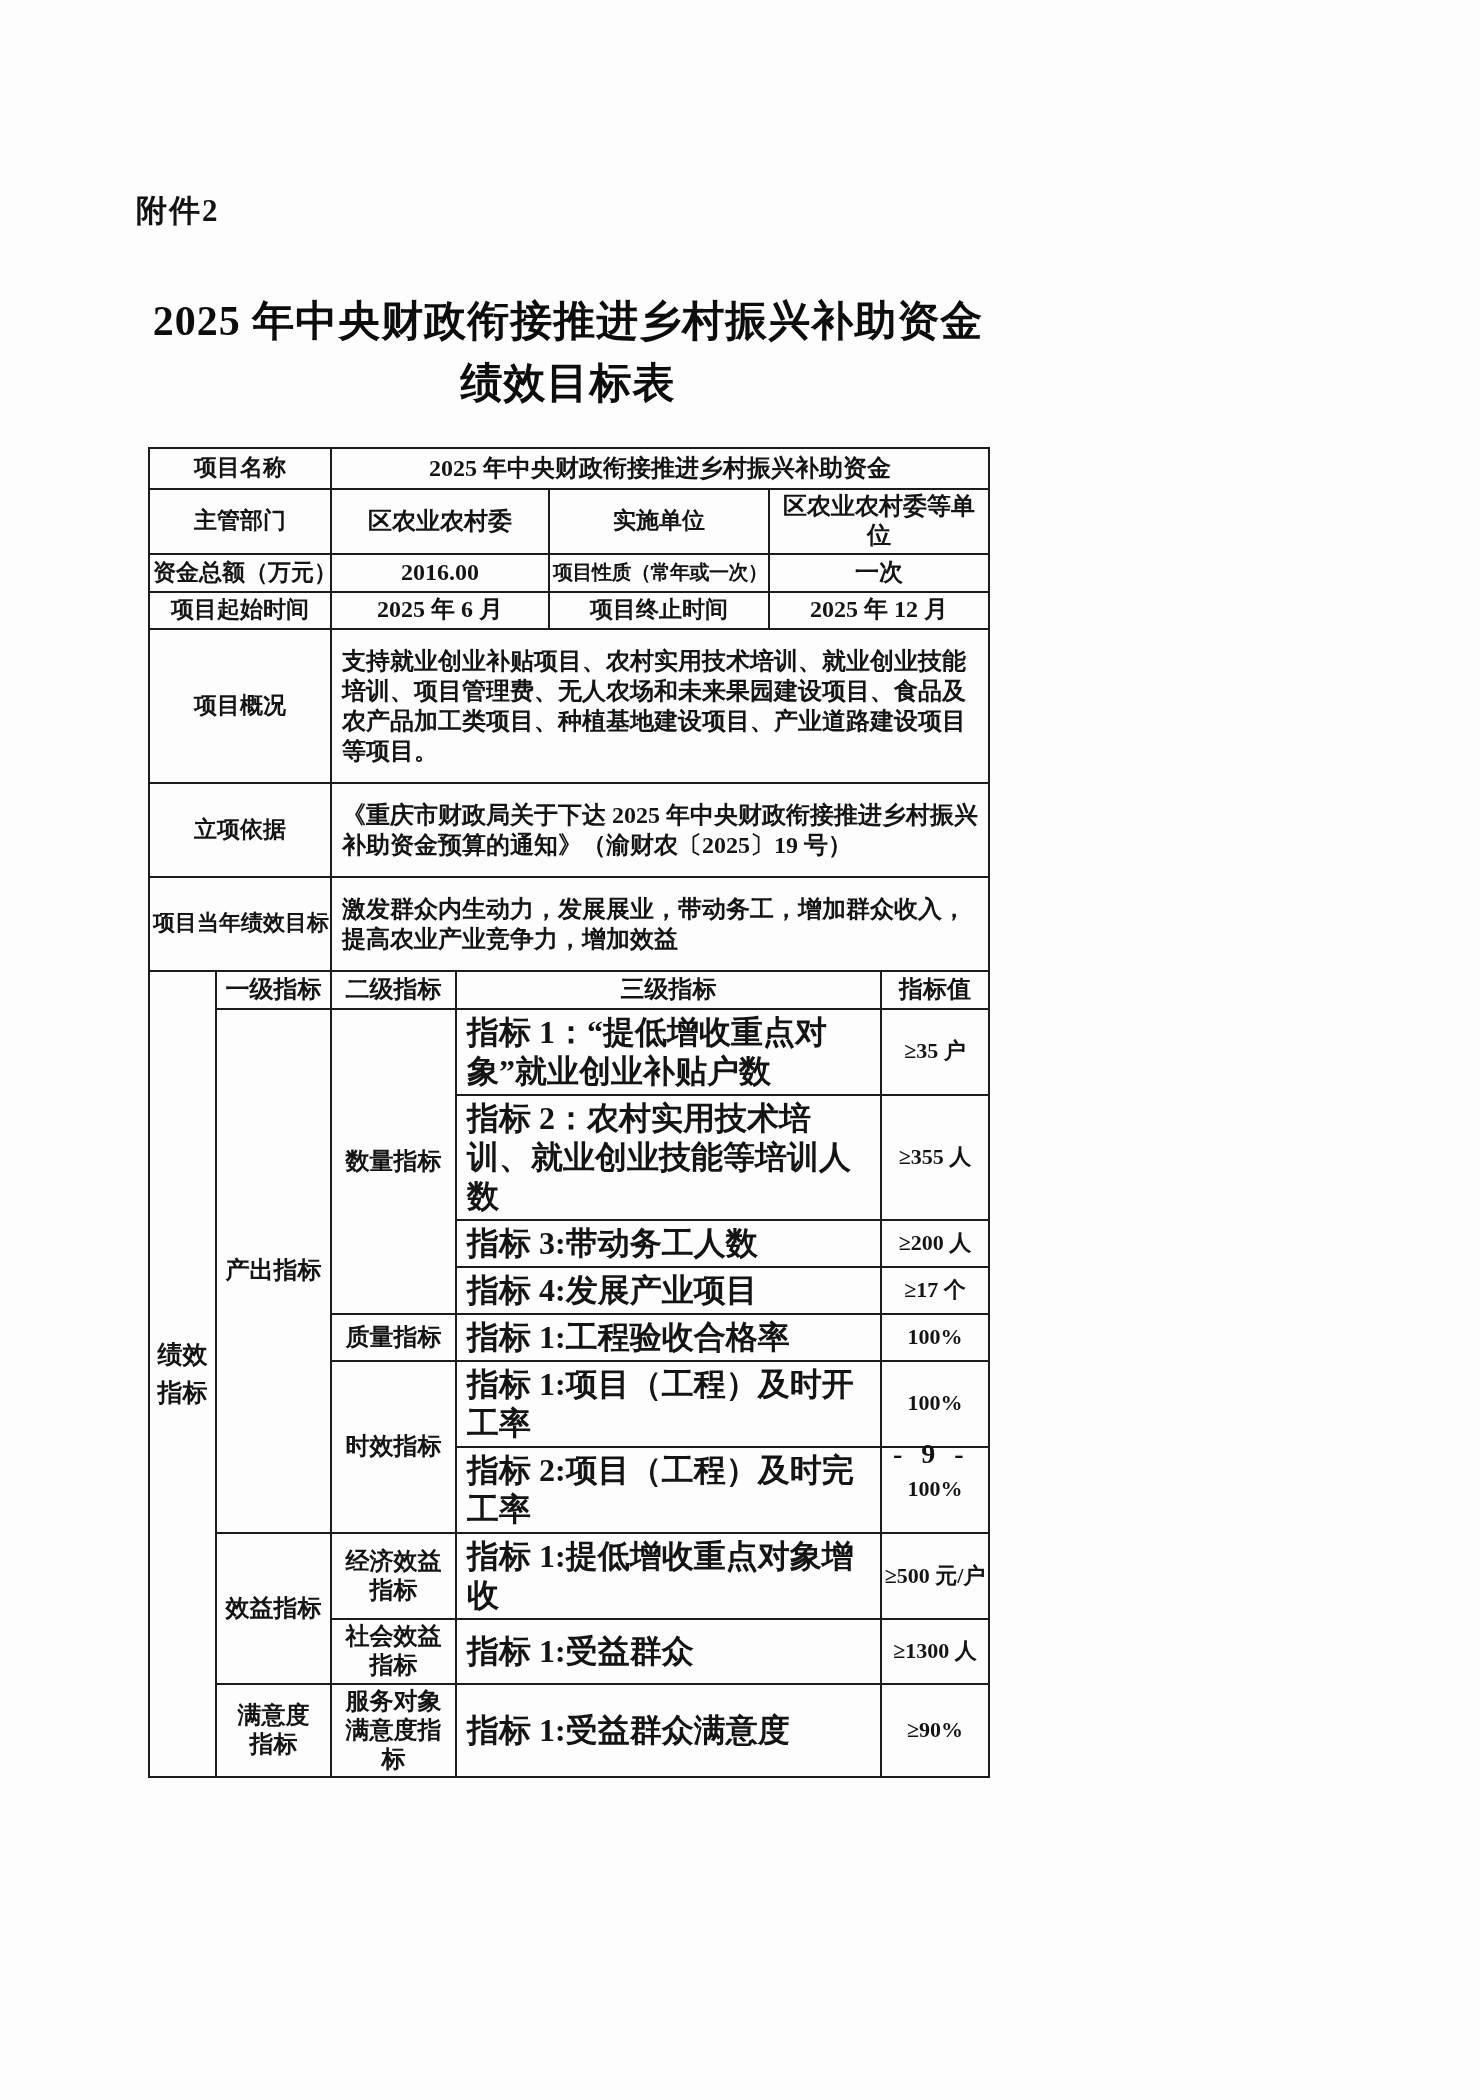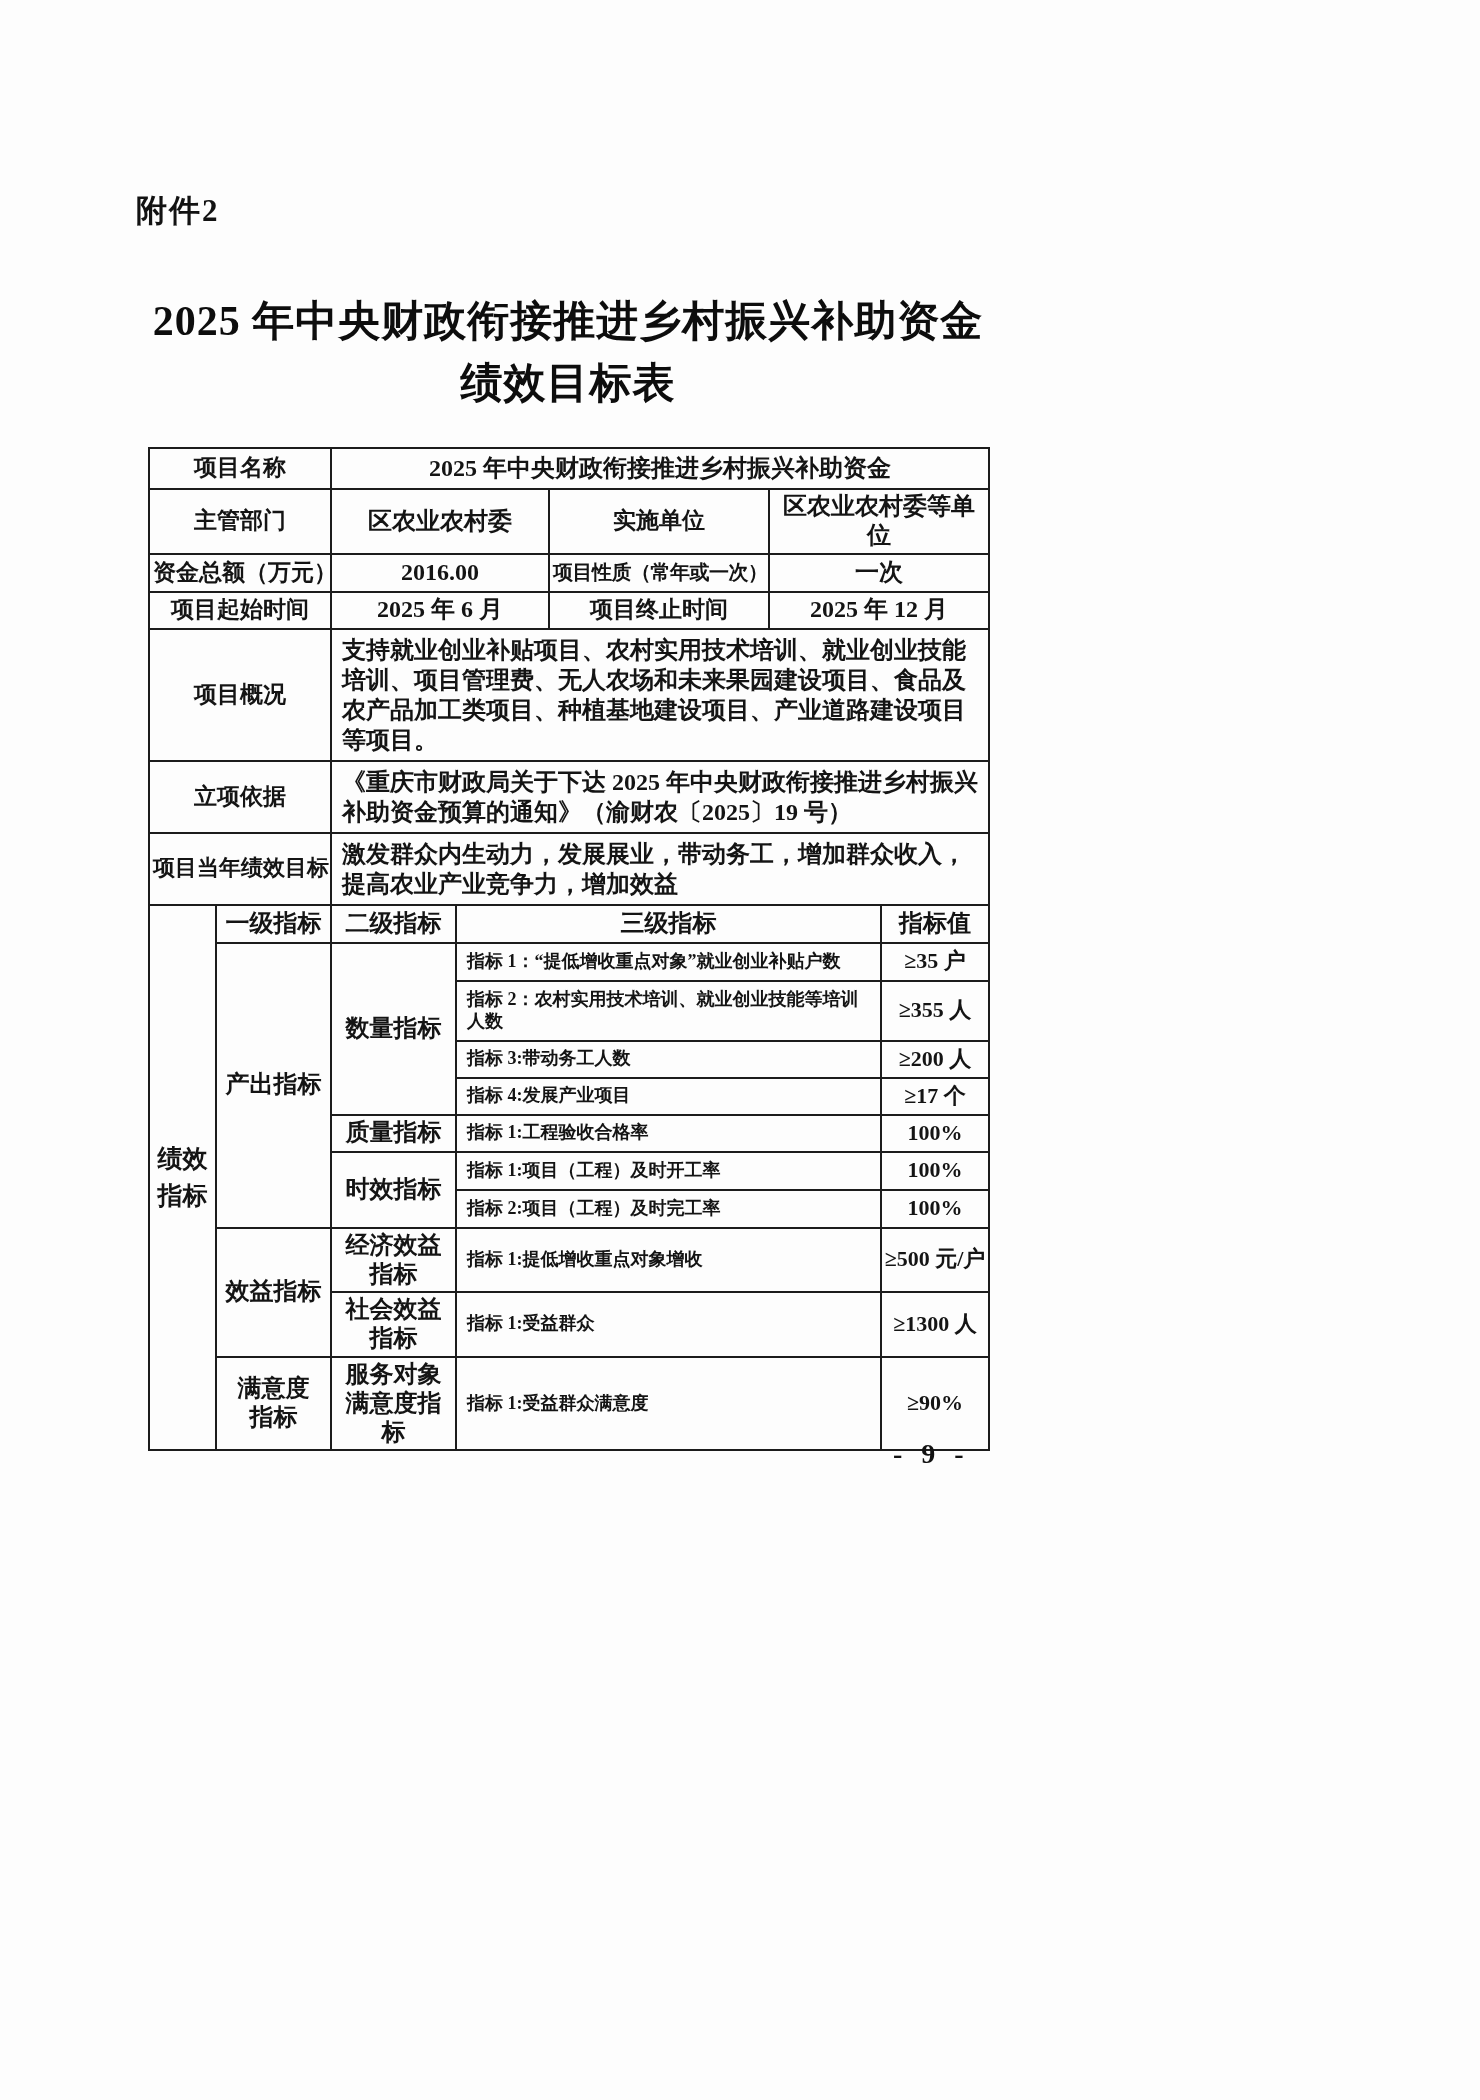--- a/index.html
+++ b/index.html
@@ -59,36 +59,36 @@
     font-size: 24px;
     padding: 2px 3px;
     line-height: 1.22;
   }
   .doc-table td.lbl { font-size: 23px; white-space: nowrap; }
   .doc-table td.smaller { font-size: 20px; letter-spacing: -0.5px; }
   .doc-table td.nowrap22 { font-size: 22px; }
   .doc-table td.val-c { font-size: 24px; }
   .doc-table td.val-l {
     text-align: left;
-    padding: 5px 10px;
+    padding: 16px 10px;
     font-size: 24px;
     line-height: 1.25;
   }
   .doc-table td.side {
     white-space: pre-line;
     font-size: 25px;
     line-height: 1.5;
     margin-top: 42px;
   }
   .doc-table td.hdr { font-size: 24px; }
   .doc-table td.lvl { white-space: pre-line; font-size: 24px; margin-left: 36px; }
   .doc-table td.t3 {
     text-align: left;
     padding: 3px 10px;
-    font-size: 18px;
+    font-size: 32px;
   }
   .doc-table td.tv {
     font-size: 22px;
     white-space: nowrap;
     padding: 2px 0;
   }
   .page-number {
     position: absolute;
     left: 893px;
     top: 1438px;

